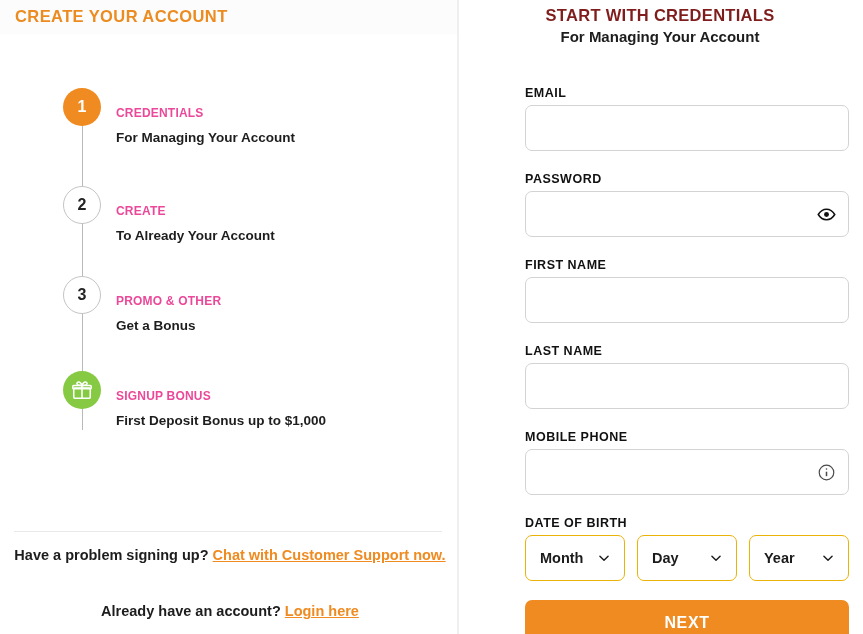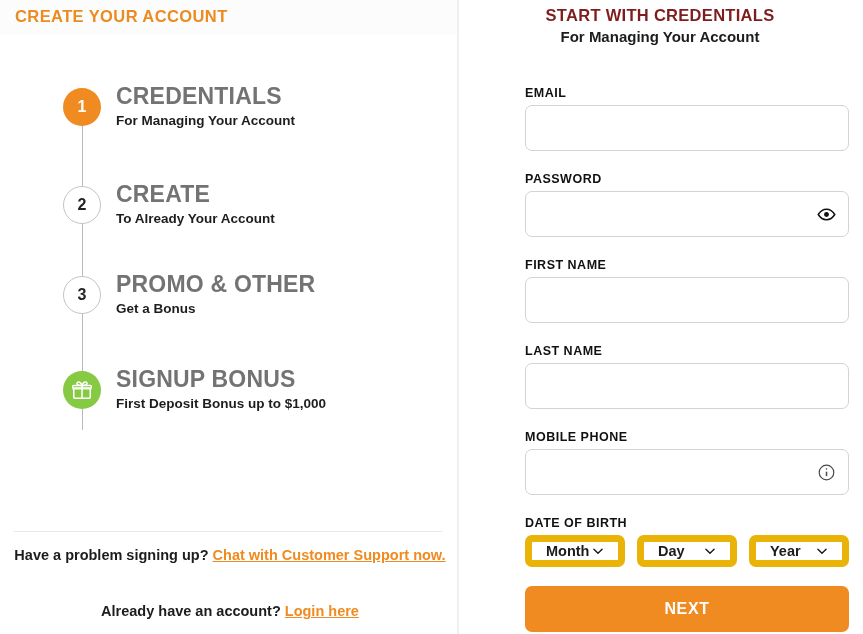--- a/index.html
+++ b/index.html
@@ -107,26 +107,27 @@
     border: none;
   }
 
   .step-text {
     position: absolute;
     left: 116px;
     top: -4px;
   }
 
   .step-title {
-    font-size: 23px;
-    font-weight: bold;
-    color: #737373;
+    font-size: 12px;
+    font-weight: bold;
+    color: #ec4899;
     letter-spacing: 0.2px;
     line-height: 24px;
     white-space: nowrap;
+    margin-top: 17px;
   }
 
   .step-sub {
     font-size: 13.5px;
     font-weight: bold;
     color: #1d1d1d;
     line-height: 20px;
     margin-top: 3px;
     white-space: nowrap;
   }
@@ -266,22 +267,22 @@
   #dob-group { margin-bottom: 10px; }
 
   #dob-row {
     display: flex;
     gap: 12px;
   }
 
   .dob-select {
     position: relative;
     width: 100px;
-    height: 32px;
-    border: 7px solid #eab308;
+    height: 46px;
+    border: 1px solid #eab308;
     border-radius: 7px;
     background: #ffffff;
     display: flex;
     align-items: center;
     cursor: pointer;
   }
 
   .dob-select-label {
     font-size: 14.5px;
     font-weight: bold;

